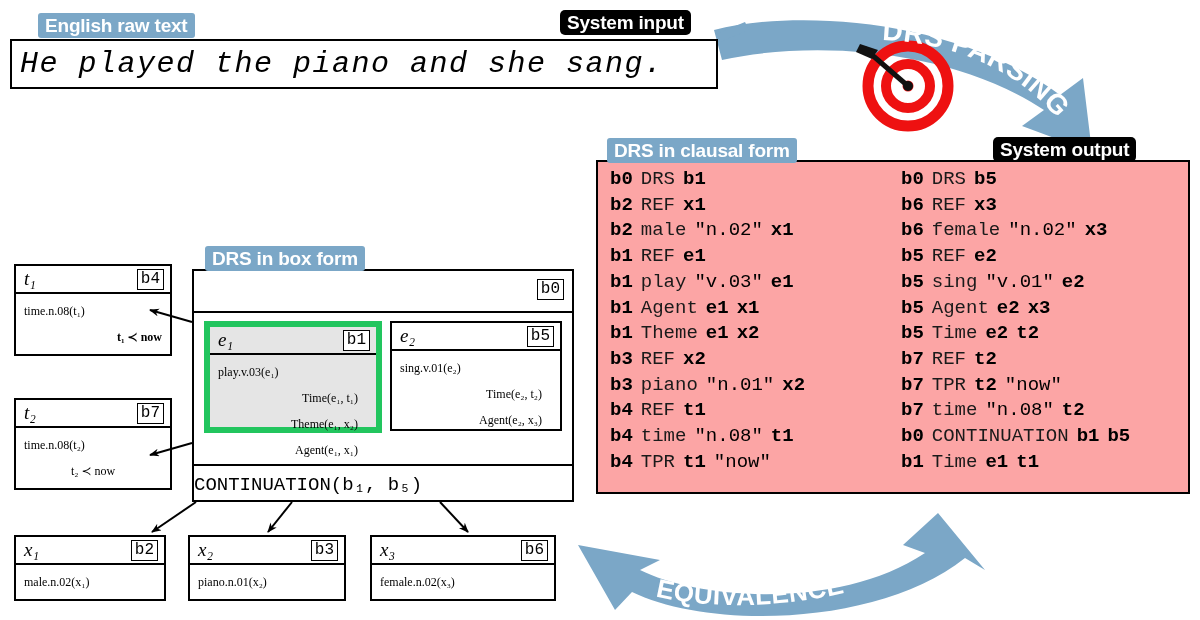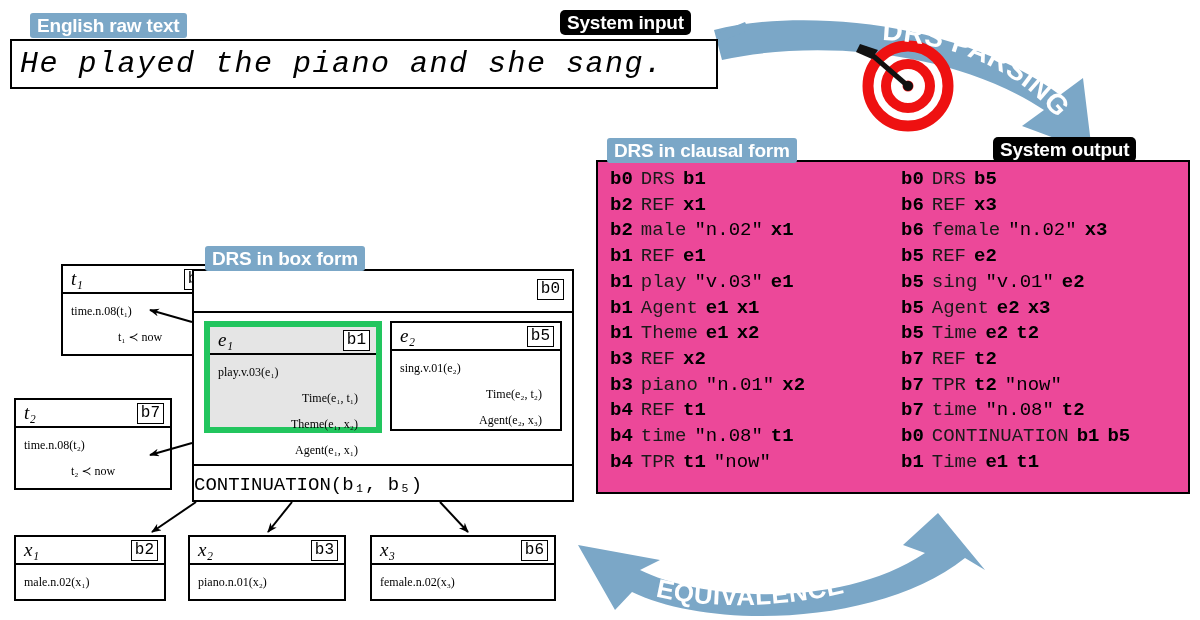--- a/index.html
+++ b/index.html
@@ -55,21 +55,21 @@
   .drsbox .body{
     padding:4px 8px 5px 8px;
     font-family:"Liberation Serif","DejaVu Serif",serif;
     font-size:12px;line-height:26px;white-space:nowrap;
   }
   .mono{font-family:"Liberation Mono","DejaVu Sans Mono",monospace;font-size:17px;}
   .ser{font-family:"Liberation Serif","DejaVu Serif",serif;}
   .it{font-style:italic;}
 
   
-  #box-t1{left:14px;top:264px;width:158px;height:92px;margin-left:47px;}
+  #box-t1{left:14px;top:264px;width:158px;height:92px;}
   #box-t2{left:14px;top:398px;width:158px;height:92px;}
   
   #box-x1{left:14px;top:535px;width:152px;height:66px;}
   #box-x2{left:188px;top:535px;width:158px;height:66px;}
   #box-x3{left:370px;top:535px;width:186px;height:66px;}
 
   
   #box-form-outer{left:192px;top:269px;width:382px;height:233px;}
   #bf-top{height:40px;border-bottom:2px solid #000;position:relative;}
   #bf-top .lbl{
@@ -82,21 +82,21 @@
     font-family:"Liberation Mono","DejaVu Sans Mono",monospace;font-size:19px;
   }
   #box-e1{position:absolute;left:10px;top:8px;width:178px;height:112px;border:6px solid #22c55e;background:#e5e5e5;box-sizing:border-box;}
   #box-e2{position:absolute;left:196px;top:8px;width:172px;height:110px;border:2px solid #000;background:#fff;box-sizing:border-box;}
   #box-e1 .body,#box-e2 .body{text-align:left;}
   .rt{text-align:right !important;padding-right:10px !important;}
 
   
   #clausal-box{
     position:absolute;left:596px;top:160px;width:594px;height:334px;
-    border:2px solid #000;background:#ec4899;box-sizing:border-box;z-index:5;
+    border:2px solid #000;background:#fca5a5;box-sizing:border-box;z-index:5;
     display:flex;
   }
   .clause-col{
     font-family:"Liberation Mono","DejaVu Sans Mono",monospace;
     font-size:19px;line-height:25.7px;padding-top:5px;white-space:nowrap;
   }
   #clause-col-left{width:290px;padding-left:12px;}
   #clause-col-right{width:290px;padding-left:4px;}
   .clause-line .bvar{font-weight:bold;}
   .clause-line .op{font-weight:normal;color:#1a1a1a;}
@@ -176,38 +176,38 @@
       <path id="p-equiv" d="M 640,592 C 720,618 870,606 950,548" fill="none"></path>
     </defs>
     <text font-family="Liberation Sans, sans-serif" font-size="28" font-weight="bold" fill="#ffffff" letter-spacing="0.5">
       <textPath href="#p-parsing" startOffset="2"><tspan id="t-parsing">DRS PARSING</tspan></textPath>
     </text>
     <text font-family="Liberation Sans, sans-serif" font-size="26" font-weight="bold" fill="#ffffff" letter-spacing="0.5">
       <textPath href="#p-equiv" startOffset="16"><tspan id="t-equiv">EQUIVALENCE</tspan></textPath>
     </text>
   </svg>
 
-  <div class="tag blue" style="left:30px;top:13px;">English raw text</div>
+  <div class="tag blue" style="left:38px;top:13px;">English raw text</div>
   <div class="tag black" style="left:560px;top:10px;">System input</div>
   <div class="tag blue" style="left:205px;top:246px;">DRS in box form</div>
   <div class="tag blue" style="left:607px;top:138px;">DRS in clausal form</div>
   <div class="tag black" style="left:993px;top:137px;">System output</div>
 
   <div id="raw-text-box">
     <span id="raw-text-value">He played the piano and she sang.</span>
   </div>
 
   <div class="drsbox" id="box-t1">
     <div class="hdr">
       <span class="ser it">t₁</span>
       <span class="lbl">b4</span>
     </div>
     <div class="body mono">
       <div>time.n.08(t₁)</div>
-      <div style="text-align:center;">t₁ ≺ now</div>
+      <div style="text-align:right;font-weight:bold;">t₁ ≺ now</div>
     </div>
   </div>
 
   <div class="drsbox" id="box-t2">
     <div class="hdr">
       <span class="ser it">t₂</span>
       <span class="lbl">b7</span>
     </div>
     <div class="body mono">
       <div>time.n.08(t₂)</div>

